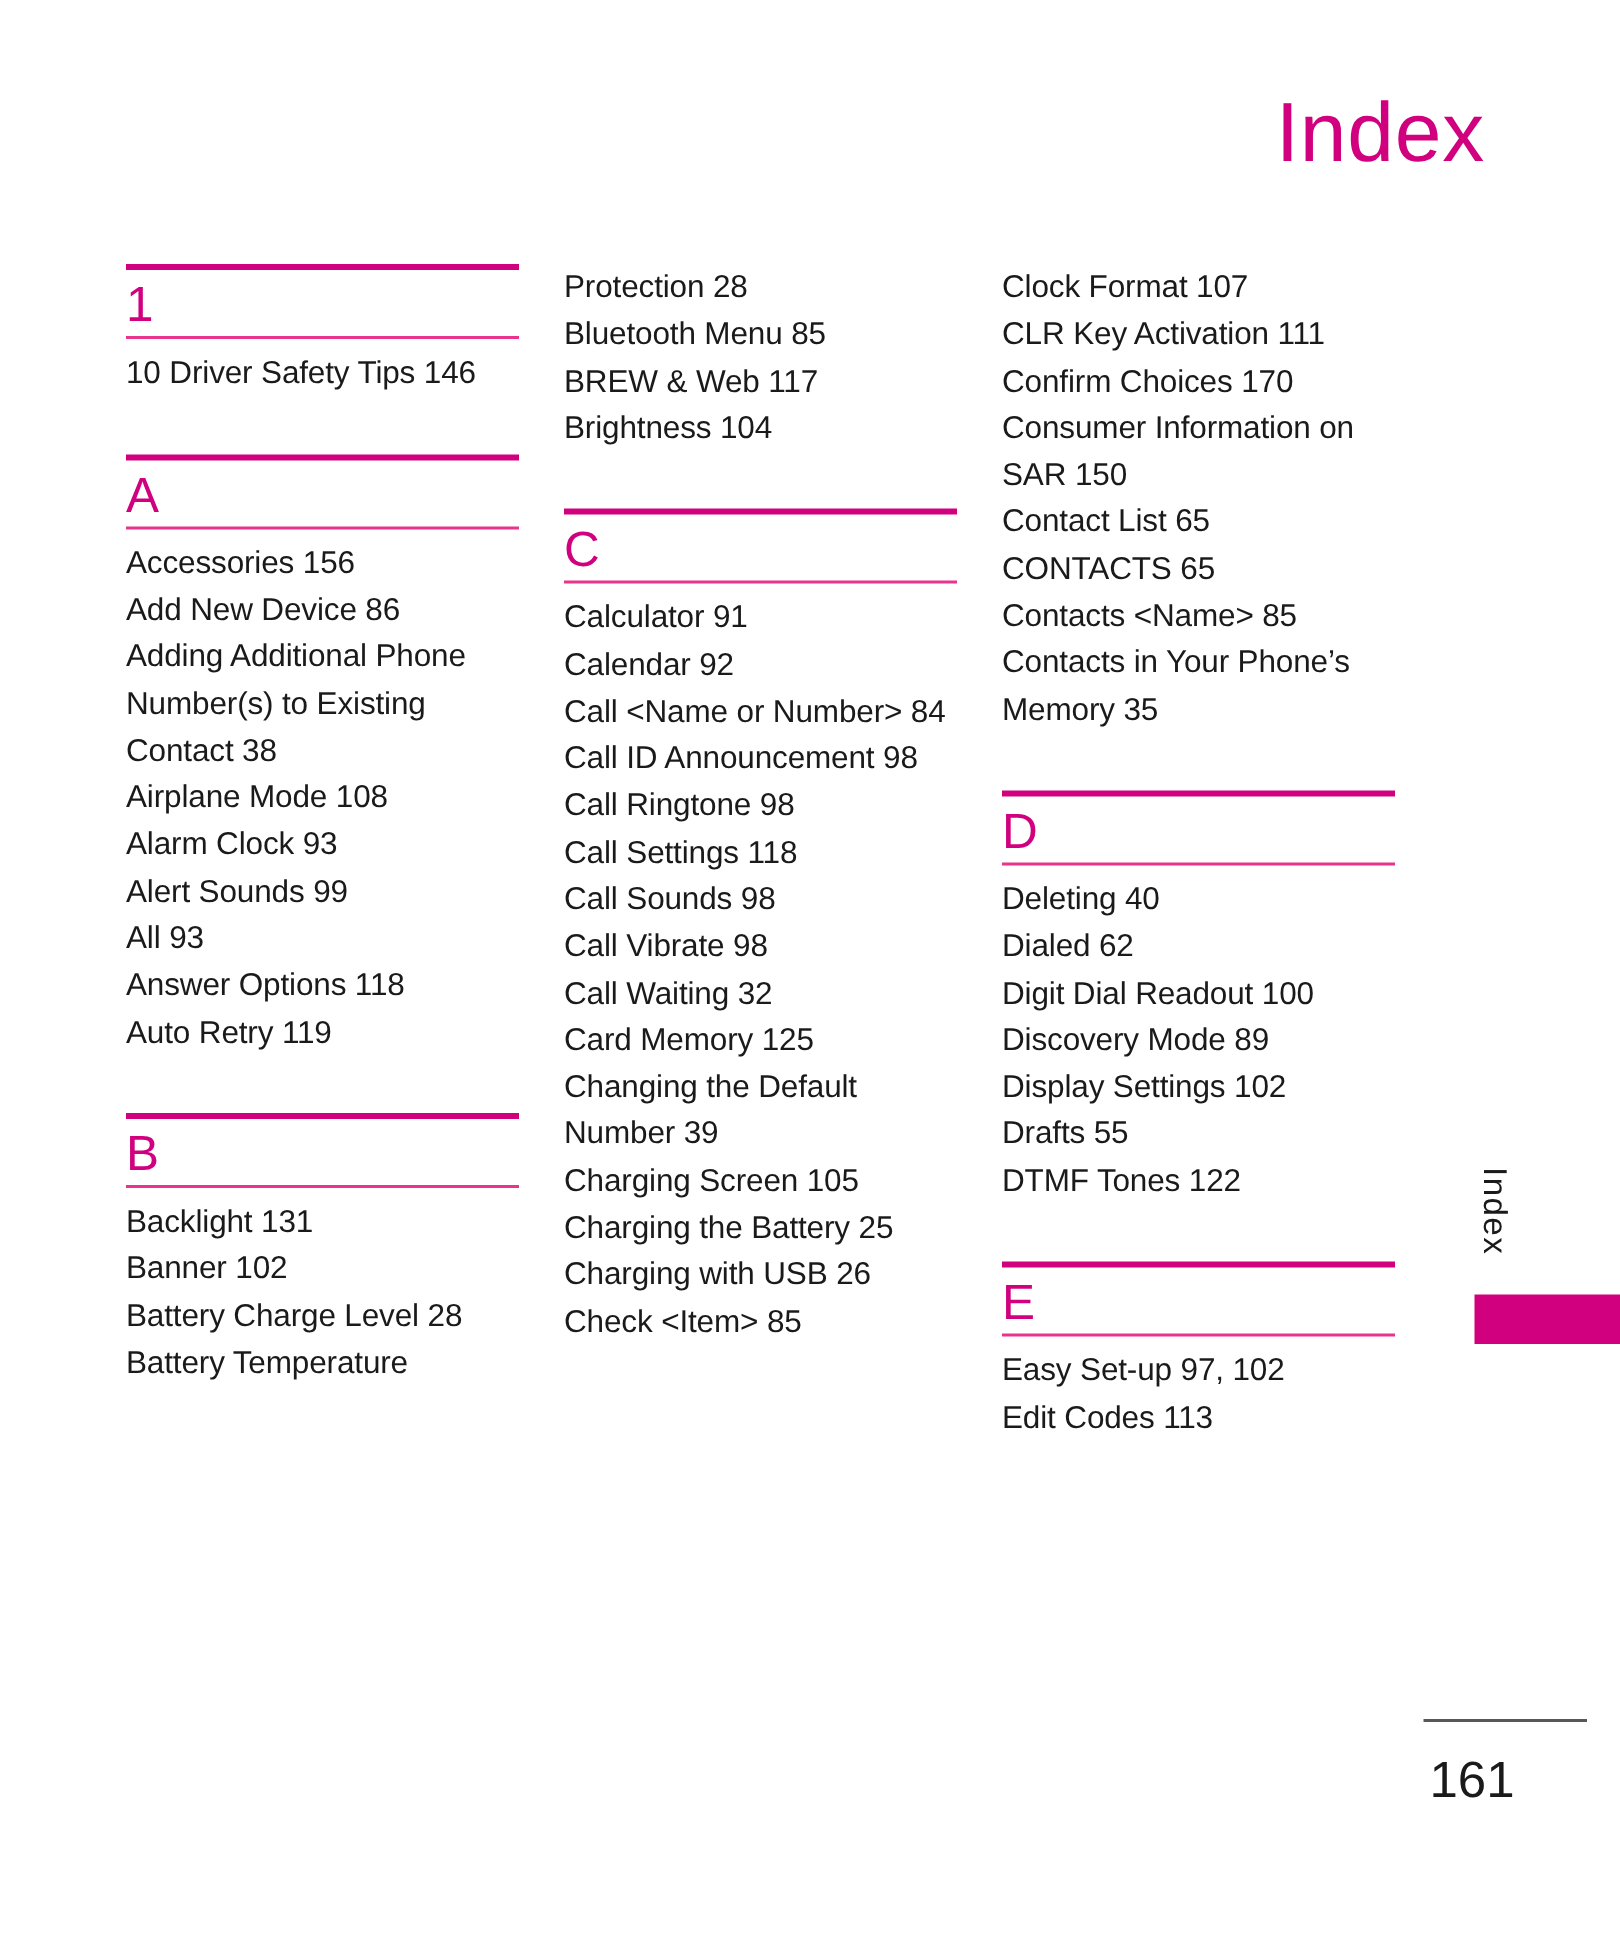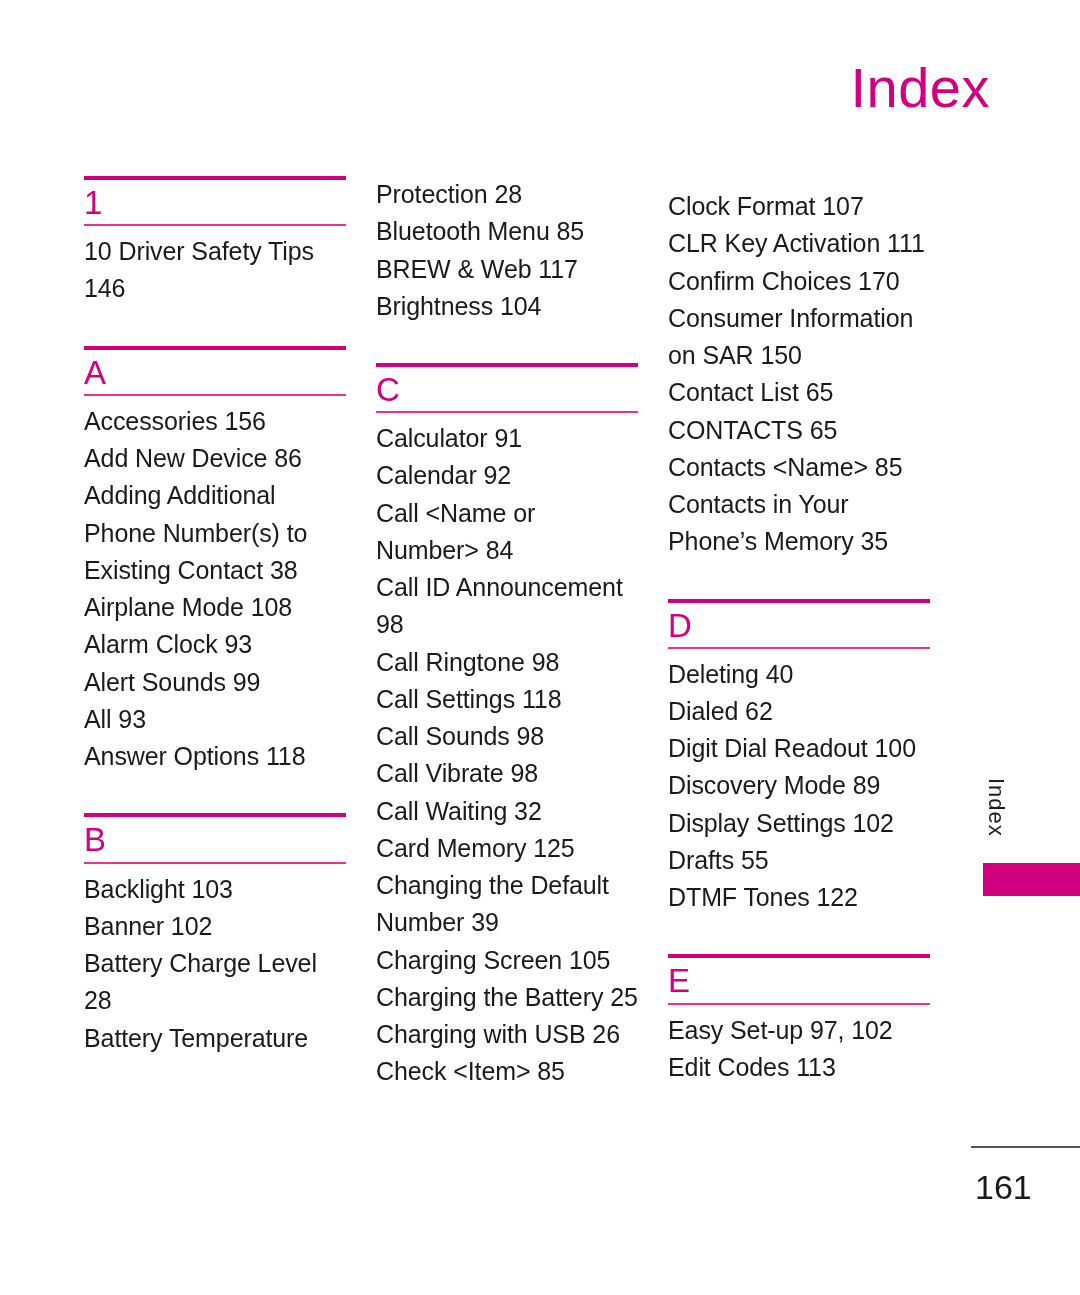--- a/index.html
+++ b/index.html
@@ -46,21 +46,20 @@
     display: flex;
     flex-direction: row;
     align-items: flex-start;
   }
   .column {
     width: 262px;
     margin-right: 30px;
   }
   .column:last-child {
     margin-right: 0;
-    margin-top: 12px;
   }
 
   
   .section {
     margin-bottom: 2px;
   }
   .section-rule-top {
     height: 4px;
     background: #D1007F;
     width: 262px;
@@ -85,21 +84,21 @@
     height: 38px;
   }
 
   
   .entries {
     list-style: none;
     margin: 0;
     padding: 0;
   }
   .entry {
-    font-size: 25px;
+    font-size: 21px;
     line-height: 1.49;
     color: #1a1a1a;
     font-weight: 400;
     letter-spacing: -0.1px;
   }
 
   
   .side-tab-label {
     position: absolute;
     left: 985px;
@@ -116,21 +115,21 @@
     left: 983px;
     top: 863px;
     width: 97px;
     height: 33px;
     background: #D1007F;
   }
 
   
   .footer {
     position: absolute;
-    left: 971px;
+    left: 949px;
     top: 1146px;
     width: 109px;
   }
   .footer-rule {
     height: 2px;
     background: #58585a;
     width: 109px;
   }
   .footer-page-number {
     font-size: 34px;
@@ -167,29 +166,30 @@
         </div>
         <ul class="entries">
           <li class="entry">Accessories 156</li>
           <li class="entry">Add New Device 86</li>
           <li class="entry">Adding Additional Phone Number(s) to Existing Contact 38</li>
           <li class="entry">Airplane Mode 108</li>
           <li class="entry">Alarm Clock 93</li>
           <li class="entry">Alert Sounds 99</li>
           <li class="entry">All 93</li>
           <li class="entry">Answer Options 118</li>
+          <li class="entry">Auto Retry 119</li>
         </ul>
         <div class="section-gap"></div>
         <div class="section">
           <div class="section-rule-top"></div>
           <div class="section-letter">B</div>
           <div class="section-rule-bottom"></div>
         </div>
         <ul class="entries">
-          <li class="entry">Backlight 103</li>
+          <li class="entry">Backlight 131</li>
           <li class="entry">Banner 102</li>
           <li class="entry">Battery Charge Level 28</li>
           <li class="entry">Battery Temperature</li>
         </ul>
       </div>
       <div class="column">
         <ul class="entries">
           <li class="entry">Protection 28</li>
           <li class="entry">Bluetooth Menu 85</li>
           <li class="entry">BREW &amp; Web 117</li>

